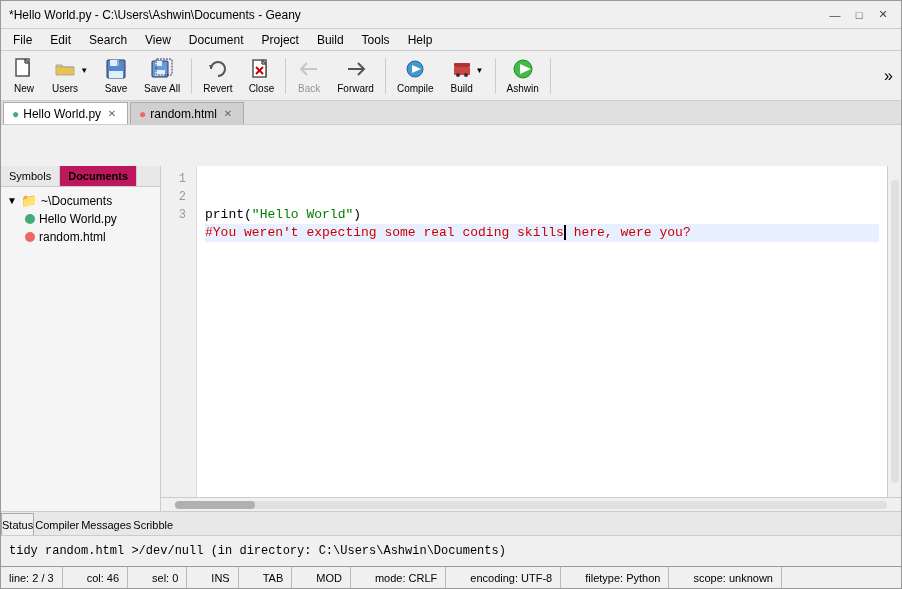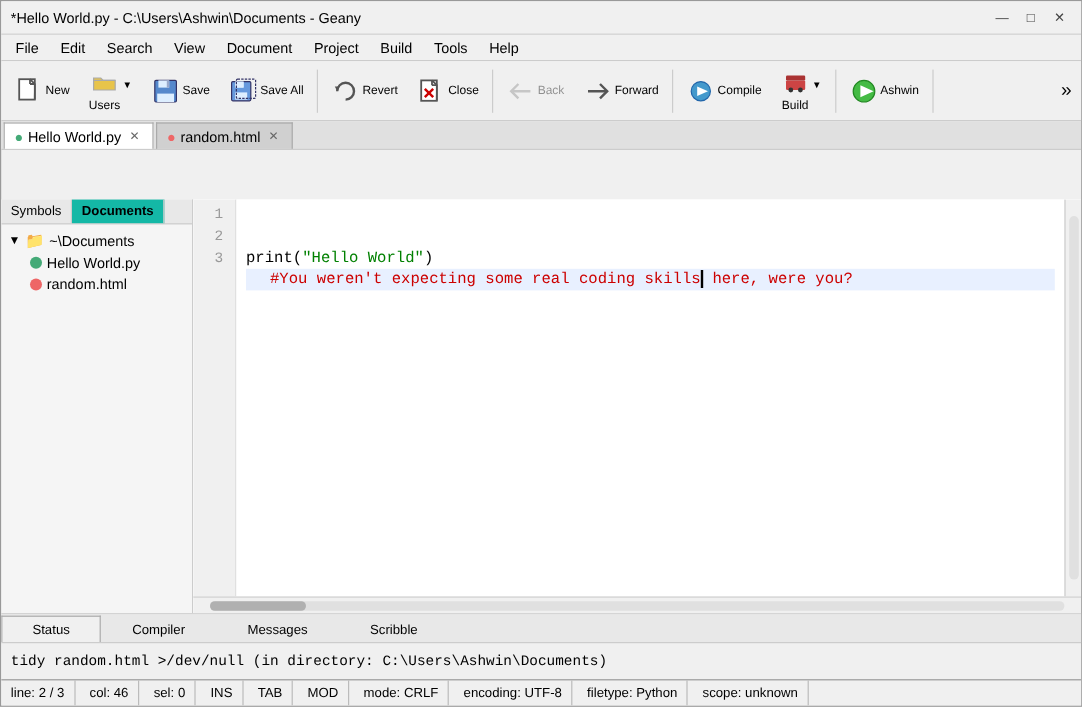--- a/index.html
+++ b/index.html
@@ -63,21 +63,21 @@
       background: #f0f0f0;
       height: 50px;
       display: flex;
       align-items: center;
       padding: 0 4px;
       border-bottom: 1px solid #ccc;
       gap: 2px;
     }
     .toolbar-btn {
       display: flex;
-      flex-direction: row;
+      flex-direction: column;
       align-items: center;
       justify-content: center;
       padding: 2px 6px;
       cursor: pointer;
       border: 1px solid transparent;
       min-width: 36px;
       height: 44px;
       font-size: 10px;
       color: #000;
       gap: 2px;
@@ -160,21 +160,21 @@
       background: #e8e8e8;
     }
     .sidebar-tab {
       padding: 4px 8px;
       font-size: 11px;
       cursor: pointer;
       color: #000;
       border-right: 1px solid #ccc;
     }
     .sidebar-tab.active {
-      background: #14b8a6;
+      background: #be185d;
       font-weight: bold;
     }
     #file-tree {
       padding: 4px;
       font-size: 12px;
       flex: 1;
     }
     .tree-folder {
       display: flex;
       align-items: center;
@@ -240,21 +240,21 @@
       flex: 1;
       padding: 4px 8px;
       font-family: 'Courier New', monospace;
       font-size: 13px;
       line-height: 18px;
       overflow: auto;
       background: #fff;
       white-space: pre;
     }
     .code-line { display: block; min-height: 18px; }
-    .code-line-highlight { background: #e8f0ff; display: block; min-height: 18px; padding-left: 20px; }
+    .code-line-highlight { background: #e8f0ff; display: block; min-height: 18px; }
     .kw-print { color: #000000; font-weight: normal; }
     .kw-string { color: #008000; }
     .kw-comment { color: #cc0000; }
     .cursor-blink {
       border-right: 2px solid #000;
     }
 
     
     #h-scrollbar {
       height: 14px;
@@ -298,21 +298,21 @@
       background: #f0f0f0;
     }
     #status-tabs {
       display: flex;
       border-bottom: 1px solid #ccc;
       background: #e8e8e8;
       height: 24px;
       align-items: flex-end;
     }
     .status-tab {
-      padding: 2px 25px;
+      padding: 2px 0;
       font-size: 11px;
       cursor: pointer;
       border: 1px solid transparent;
       border-bottom: none;
       height: 22px;
       display: flex;
       align-items: center;
       margin-top: 20px;
     }
     .status-tab.active {
@@ -333,21 +333,21 @@
     
     #status-bar {
       height: 22px;
       background: #f0f0f0;
       border-top: 1px solid #999;
       display: flex;
       align-items: center;
       padding: 0 8px;
       font-size: 11px;
       color: #000;
-      gap: 4px;
+      gap: 16px;
     }
     .status-segment {
       padding: 0 8px;
       border-right: 1px solid #bbb;
       height: 100%;
       display: flex;
       align-items: center;
     }
     .status-segment:first-child { padding-left: 0; }
 

